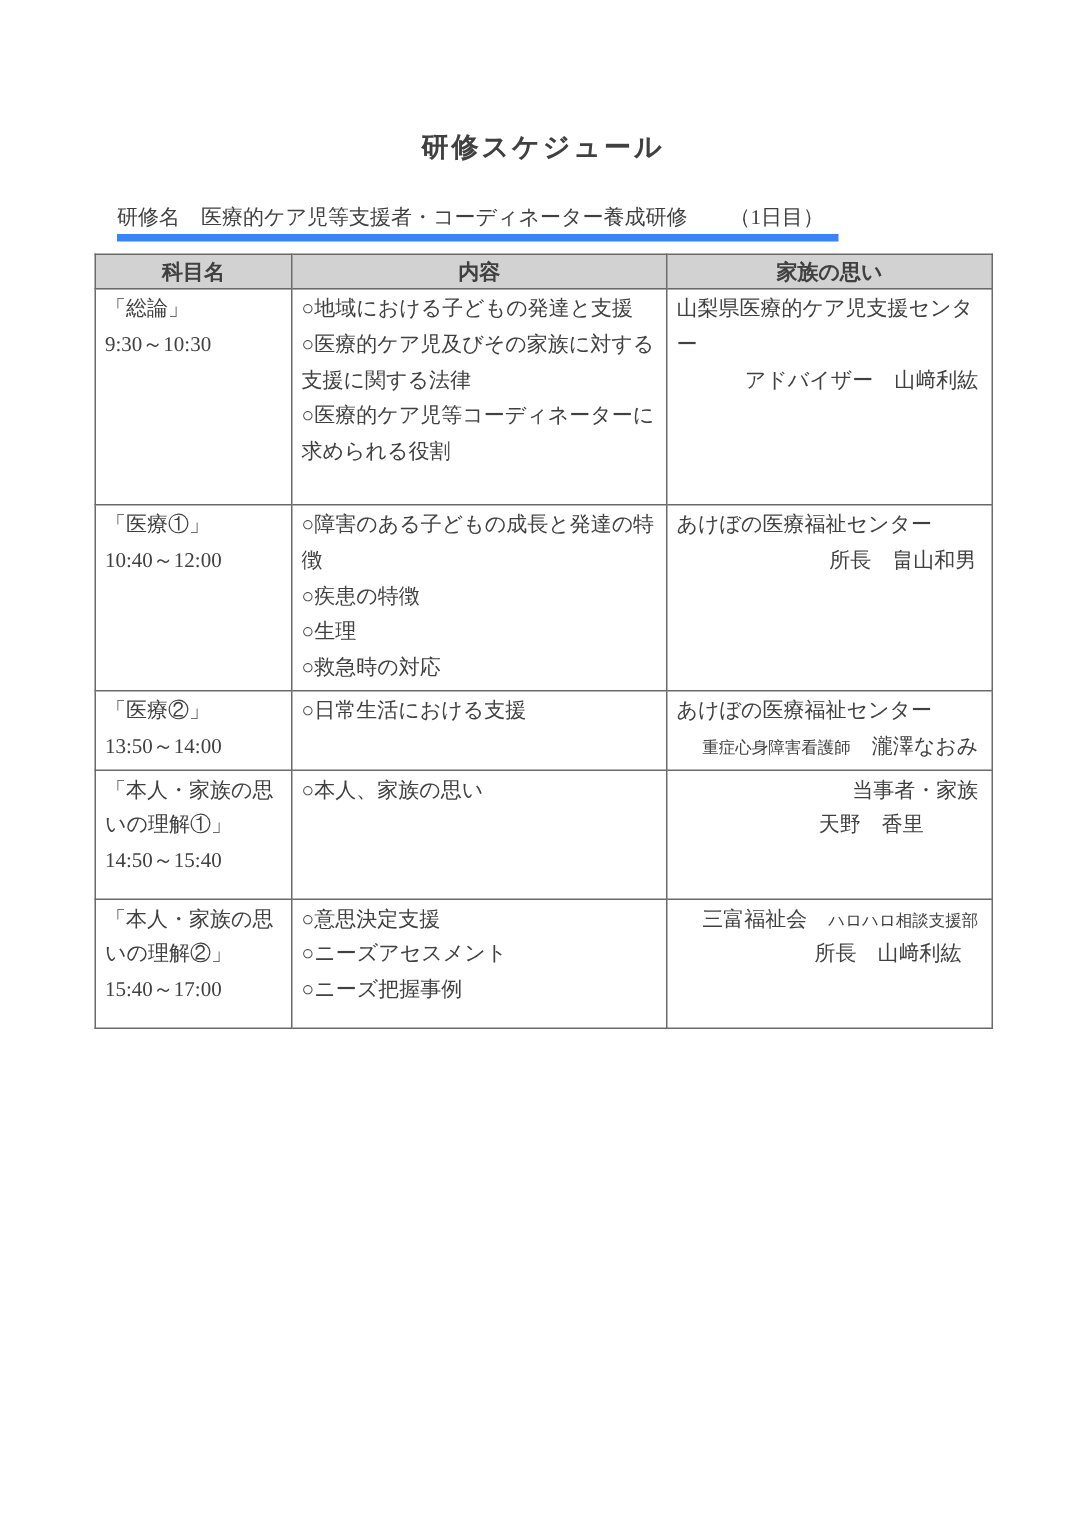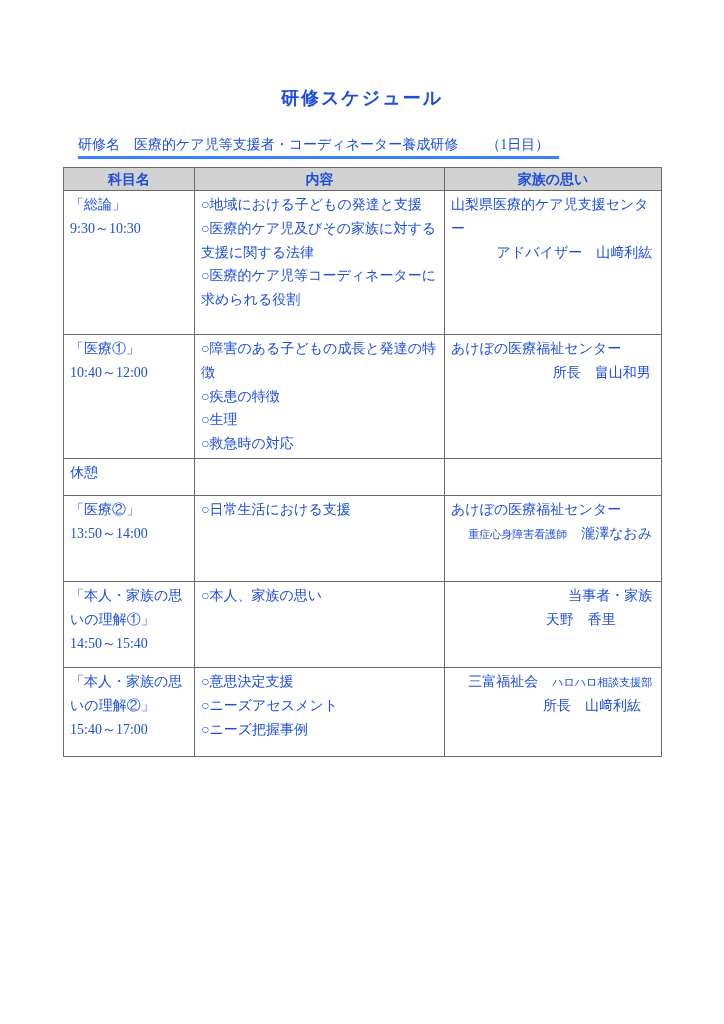--- a/index.html
+++ b/index.html
@@ -1,39 +1,39 @@
 <!DOCTYPE html>
 <html lang="ja"><head>
 <meta charset="utf-8">
 <style>
   html,body{margin:0;padding:0;background:#ffffff;}
   .page{
     position:relative;
     width:724px;height:1024px;
     background:#ffffff;
-    color:#1d4ed8;
+    color:#404040;
     font-family:"Liberation Serif","DejaVu Serif",serif;
     overflow:hidden;
   }
   .title{
     margin:0;
     padding-top:86px;
     text-align:center;
     font-size:18px;
     font-weight:bold;
     letter-spacing:2px;
     font-family:"Liberation Serif","DejaVu Serif",serif;
   }
   .course{
     margin:26px 0 0 78px;
     font-size:14px;
   }
   .course .underline{
     display:inline-block;
-    border-bottom:3px solid #3b82f6;
+    border-bottom:5px solid #3b82f6;
     padding:0 10px 2px 0;
   }
   .date{
     margin-top:14px;
     text-align:center;
     font-size:15px;
     font-weight:bold;
     font-family:"Liberation Sans","DejaVu Sans",sans-serif;
     letter-spacing:1px;
   }
@@ -129,27 +129,20 @@
             <div>○生理</div>
             <div>○救急時の対応</div>
           </td>
           <td class="instructor-cell">
             <div class="instr-line" style="text-align: left;"><span>あけぼの医療福祉センター</span></div>
             <div class="instr-line" style="text-align: right; padding-right: 0.3em;"><span>所長　畠山和男</span></div>
           </td>
         </tr>
         <tr>
           <td class="subject-cell">
-            <div>休憩</div>
-          </td>
-          <td class="content-cell"></td>
-          <td class="instructor-cell"></td>
-        </tr>
-        <tr>
-          <td class="subject-cell">
             <div>「医療②」</div>
             <div>13:50～14:00</div>
           </td>
           <td class="content-cell">
             <div>○日常生活における支援</div>
           </td>
           <td class="instructor-cell">
             <div class="instr-line" style="text-align: left;"><span>あけぼの医療福祉センター</span></div>
             <div class="instr-line" style="text-align: right; padding-right: 0.2em;"><span class="seg-small">重症心身障害看護師</span><span>　瀧澤なおみ</span></div>
           </td>

